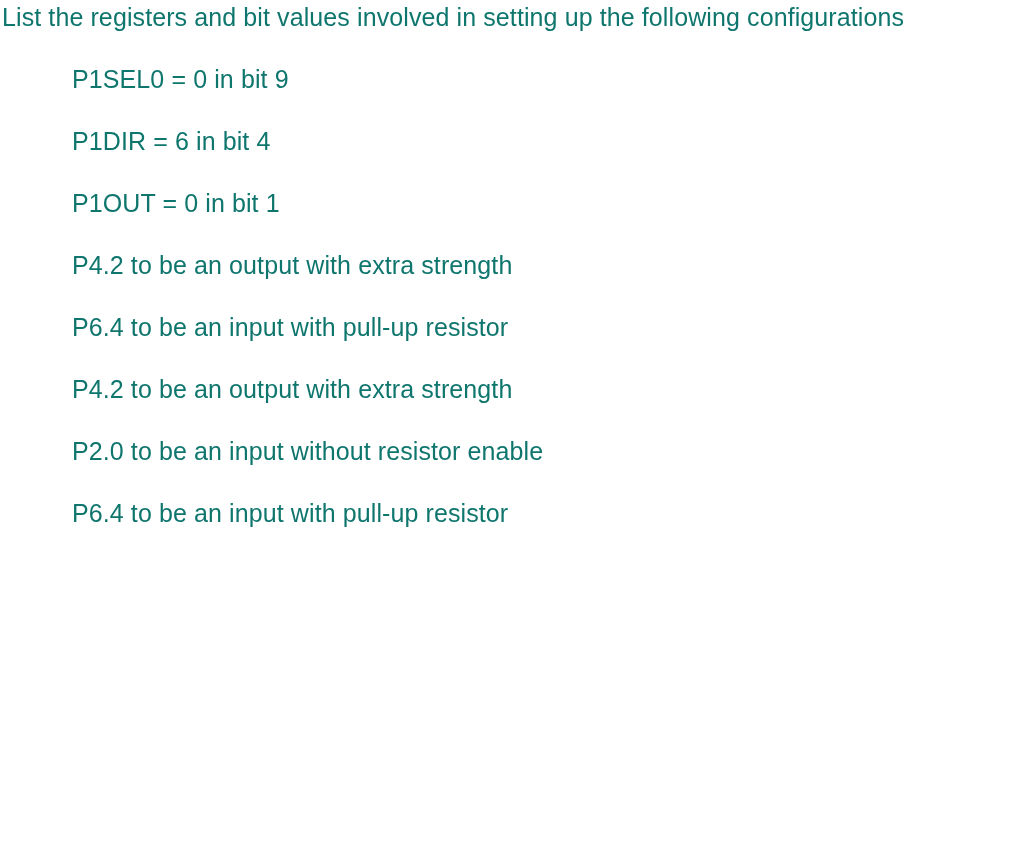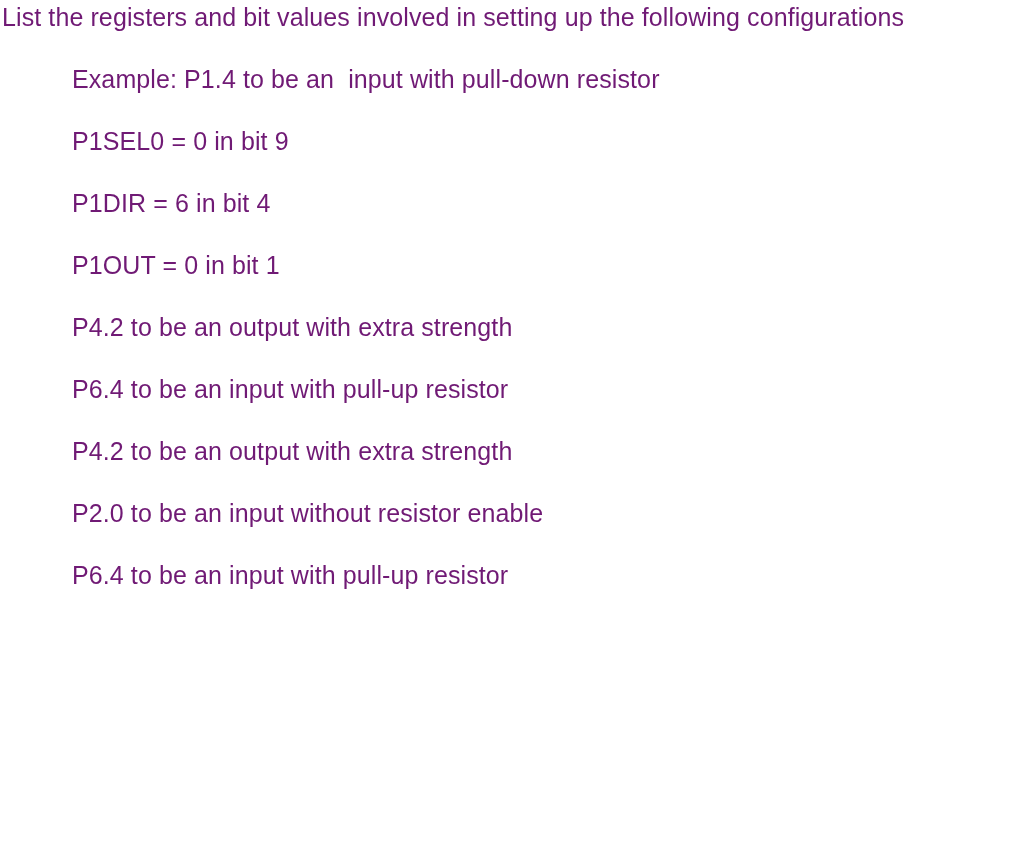--- a/index.html
+++ b/index.html
@@ -6,21 +6,21 @@
     margin: 0;
     padding: 0;
     background: #ffffff;
   }
   .page {
     position: relative;
     width: 1024px;
     height: 846px;
     box-sizing: border-box;
     background: #ffffff;
-    color: #701a75;
+    color: #0f766e;
     font-family: "Liberation Sans", sans-serif;
     padding: 3px 0 16px 2px;
     overflow: hidden;
   }
   .line {
     font-size: 25px;
     line-height: 28px;
     margin: 0 0 34px 0;
     white-space: pre;   
     font-weight: 400;
@@ -30,21 +30,20 @@
     padding-left: 70px;
   }
 </style>
 </head>
 <body>
 
 <div class="page">
 
   <div class="line">List the registers and bit values involved in setting up the following configurations</div>
 
-  <div class="line indent">Example: P1.4 to be an  input with pull-down resistor</div>
 
   <div class="line indent">P1SEL0 = 0 in bit 9</div>
 
 
   <div class="line indent">P1DIR = 6 in bit 4</div>
 
 
   <div class="line indent">P1OUT = 0 in bit 1</div>
 
   <div class="line indent">P4.2 to be an output with extra strength</div>

